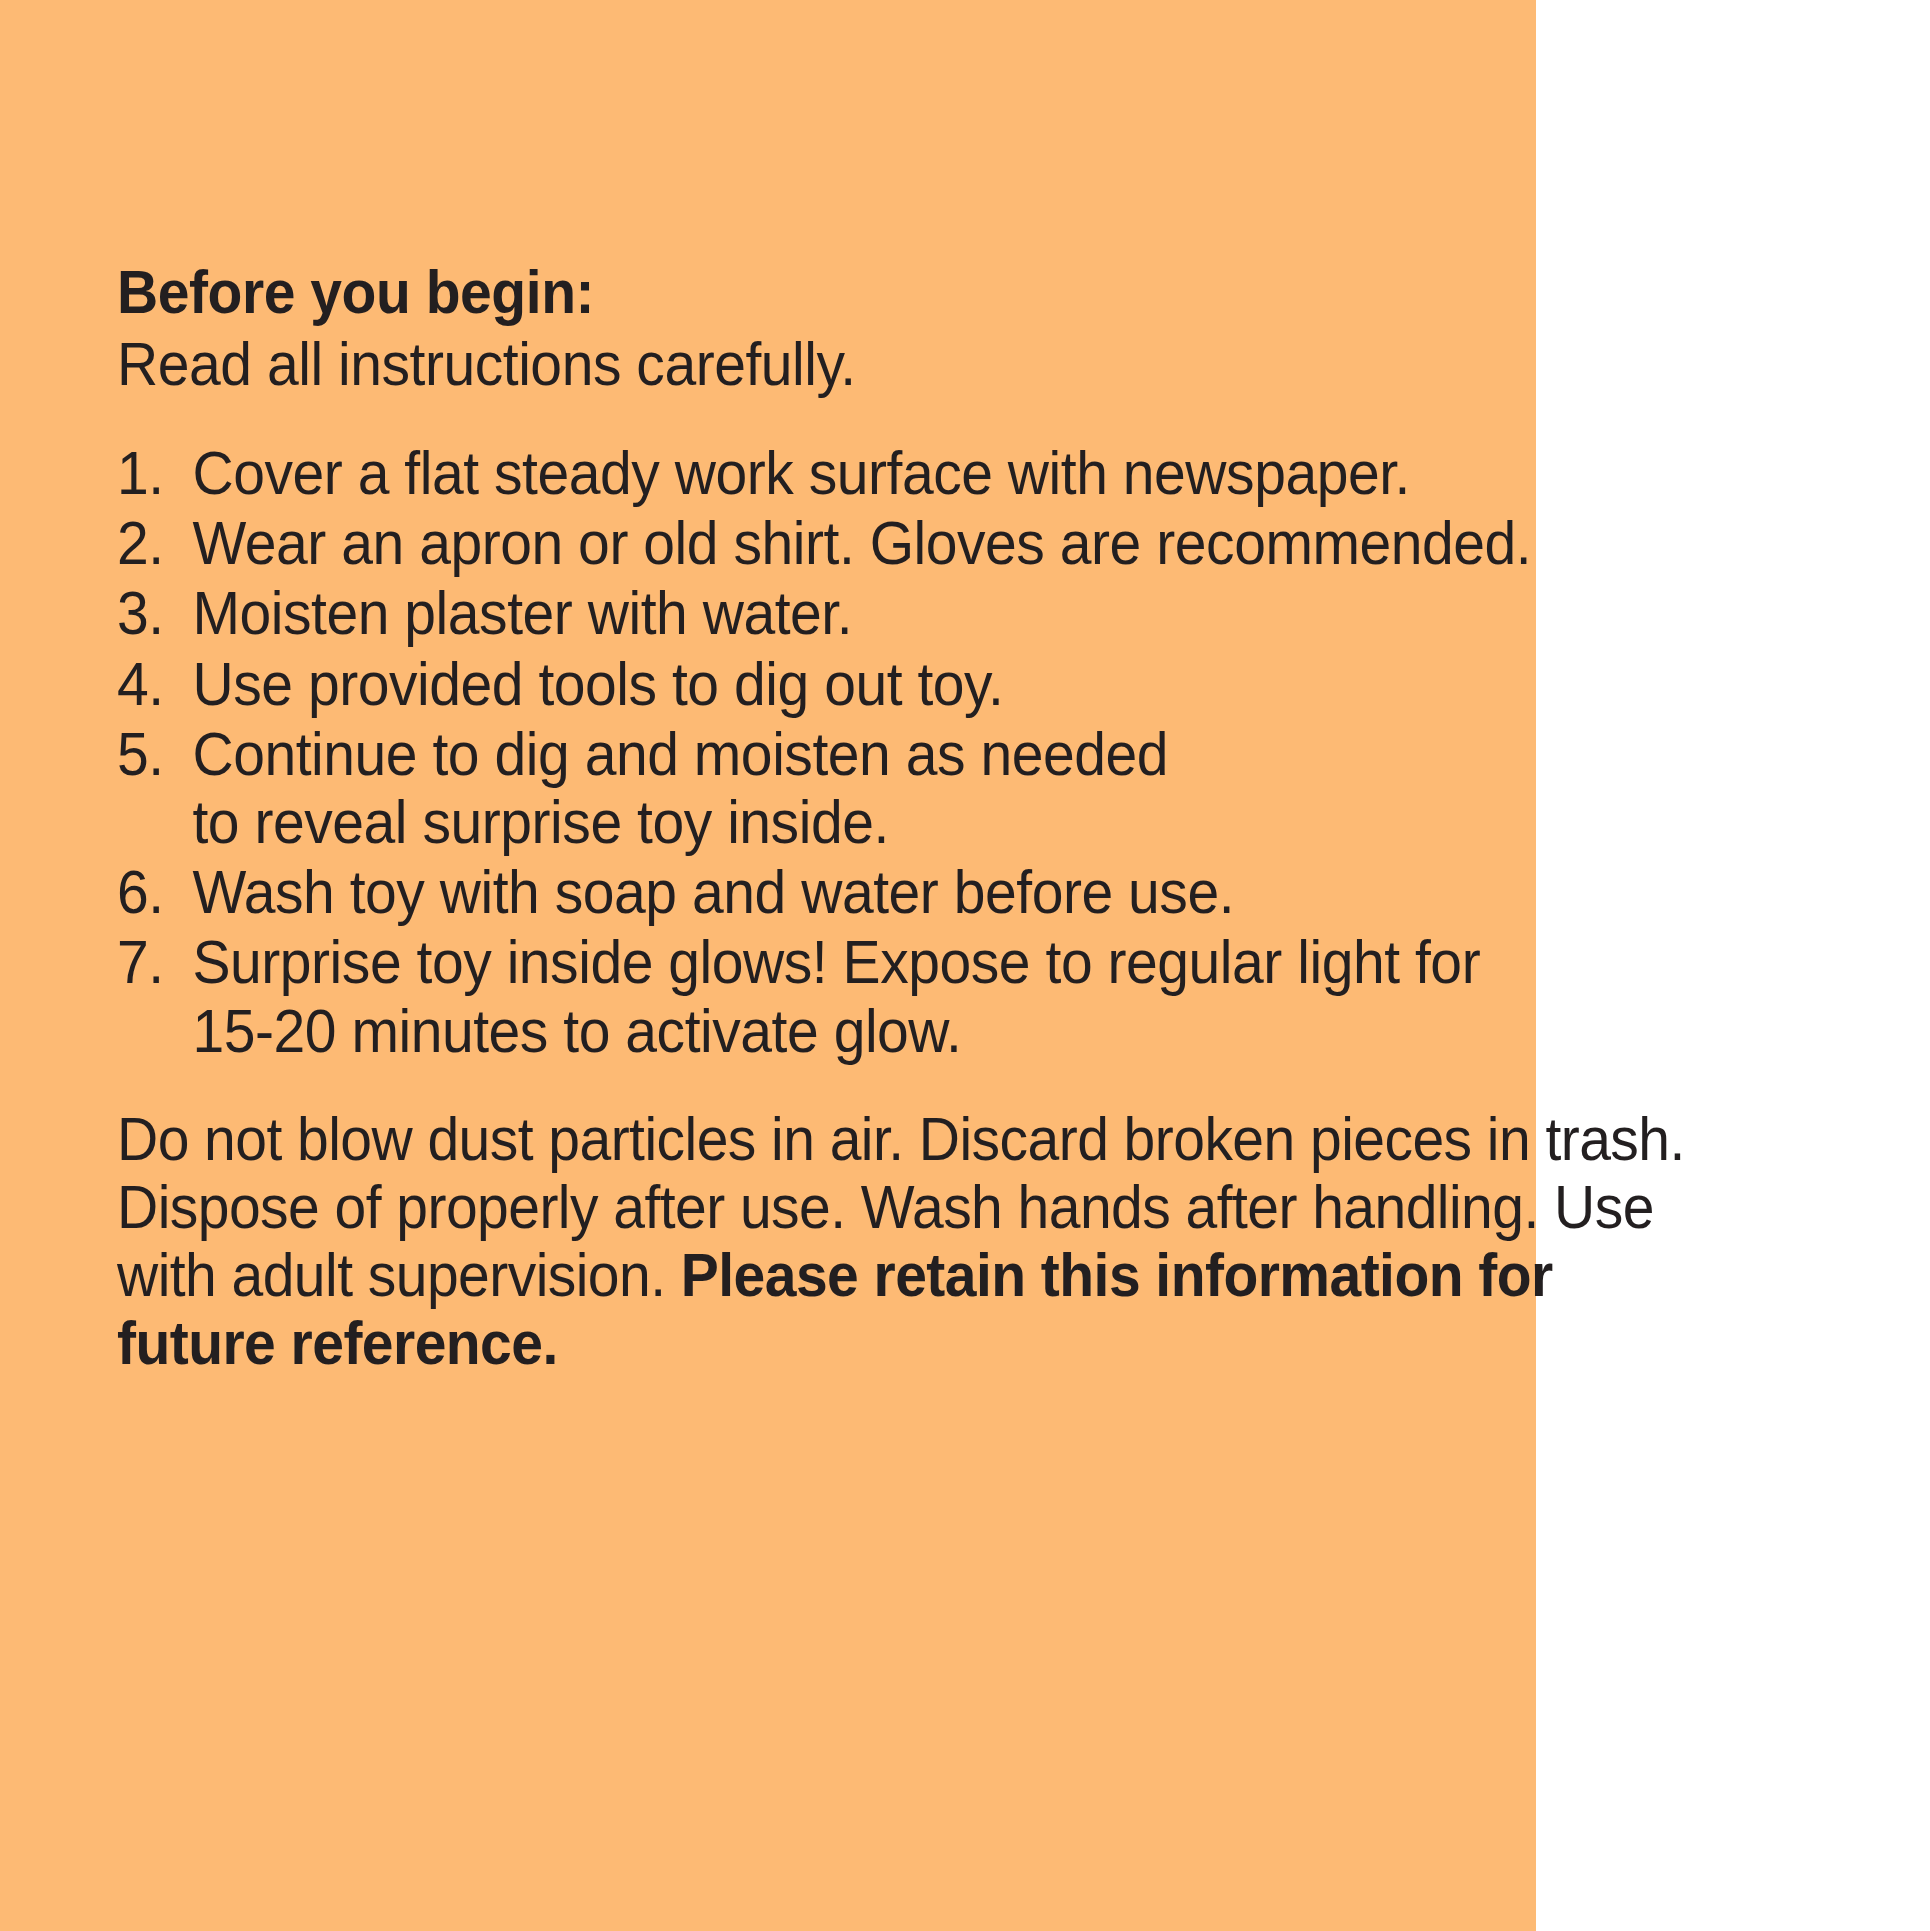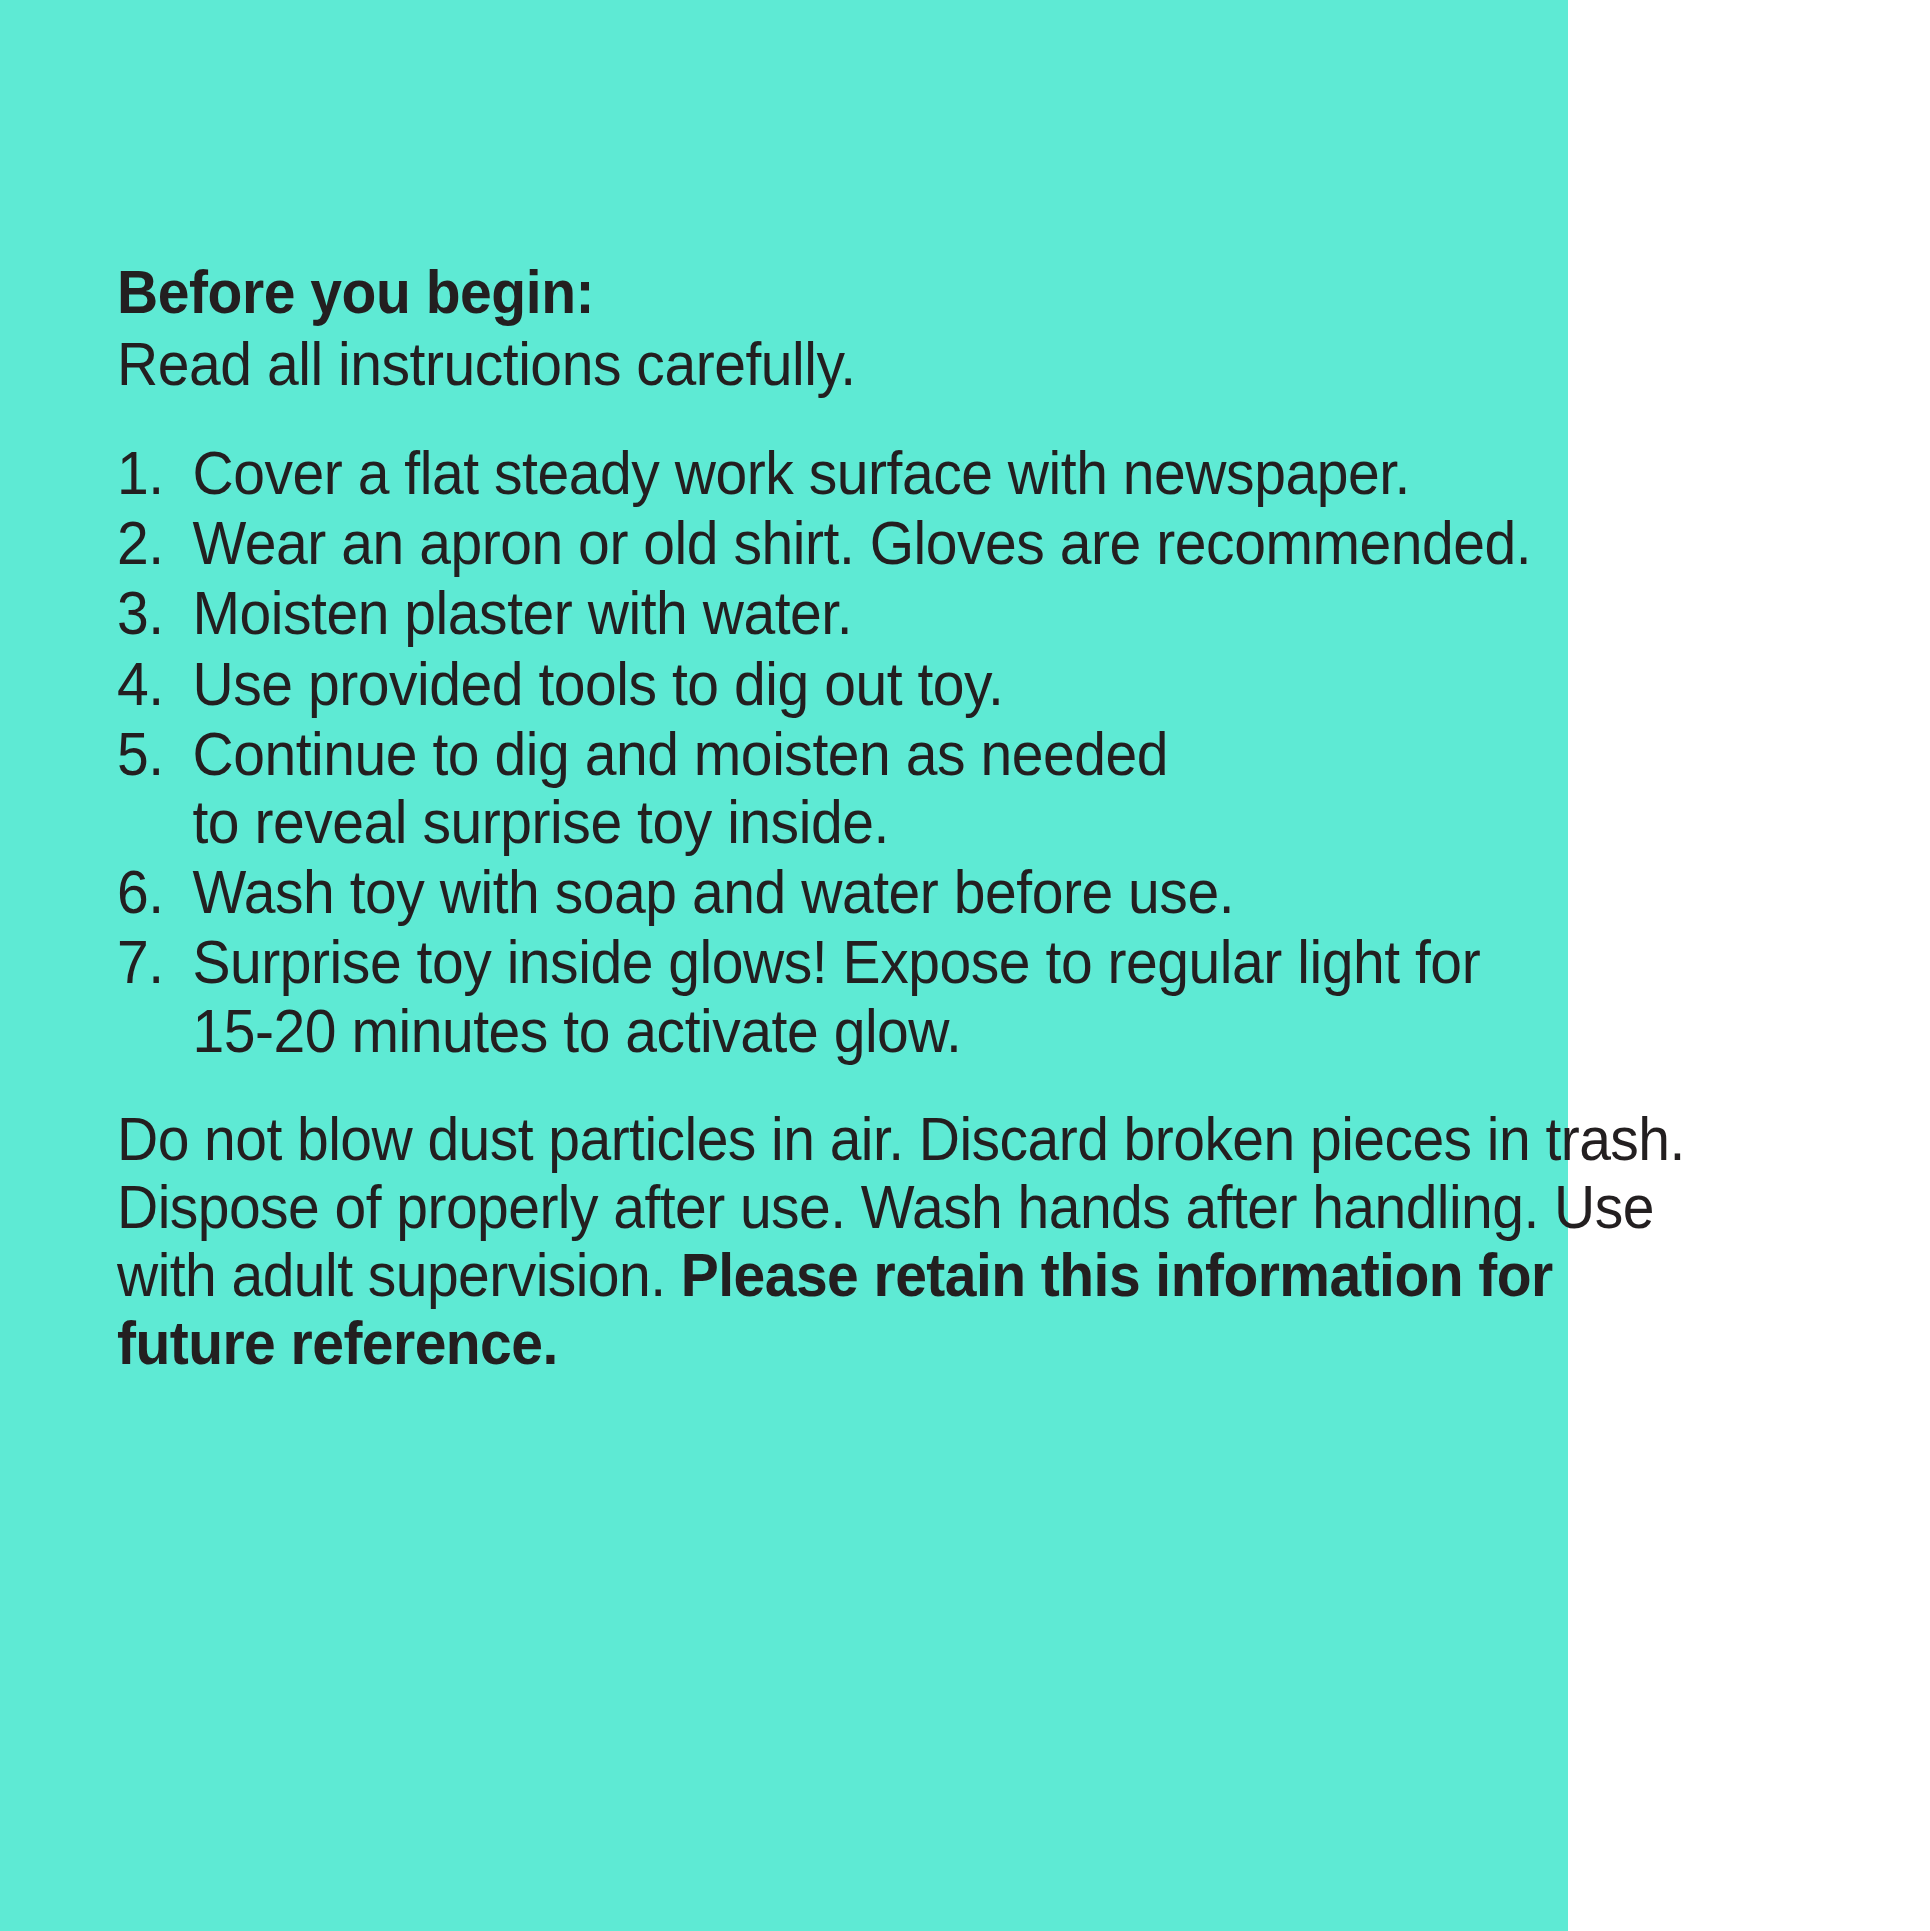--- a/index.html
+++ b/index.html
@@ -13,22 +13,21 @@
     font-family: "Liberation Sans", sans-serif;
     color: #231f20;
     overflow: hidden;
   }
   .sheet {
     position: absolute;
     top: 0;
     left: 0;
     width: 1536px;
     height: 1931px;
-    background: #5eead4;
-    padding-left: 32px;
+    background: #fdba74;
   }
   .content {
     position: absolute;
     left: 117px;
     top: 261px;
     width: 1721px;
   }
   .heading {
     font-weight: bold;
     font-size: 62px;

